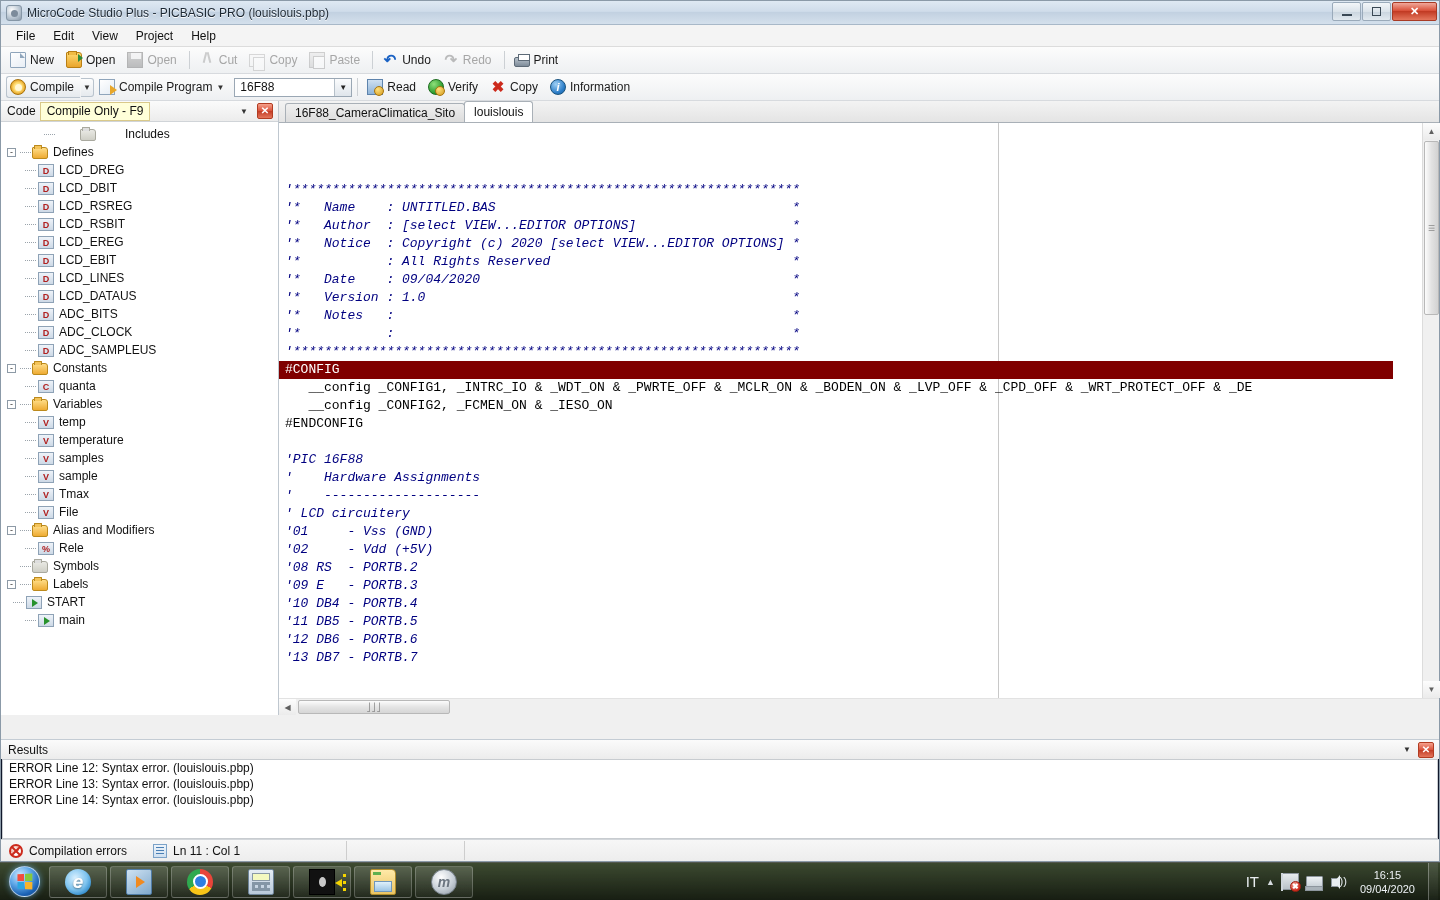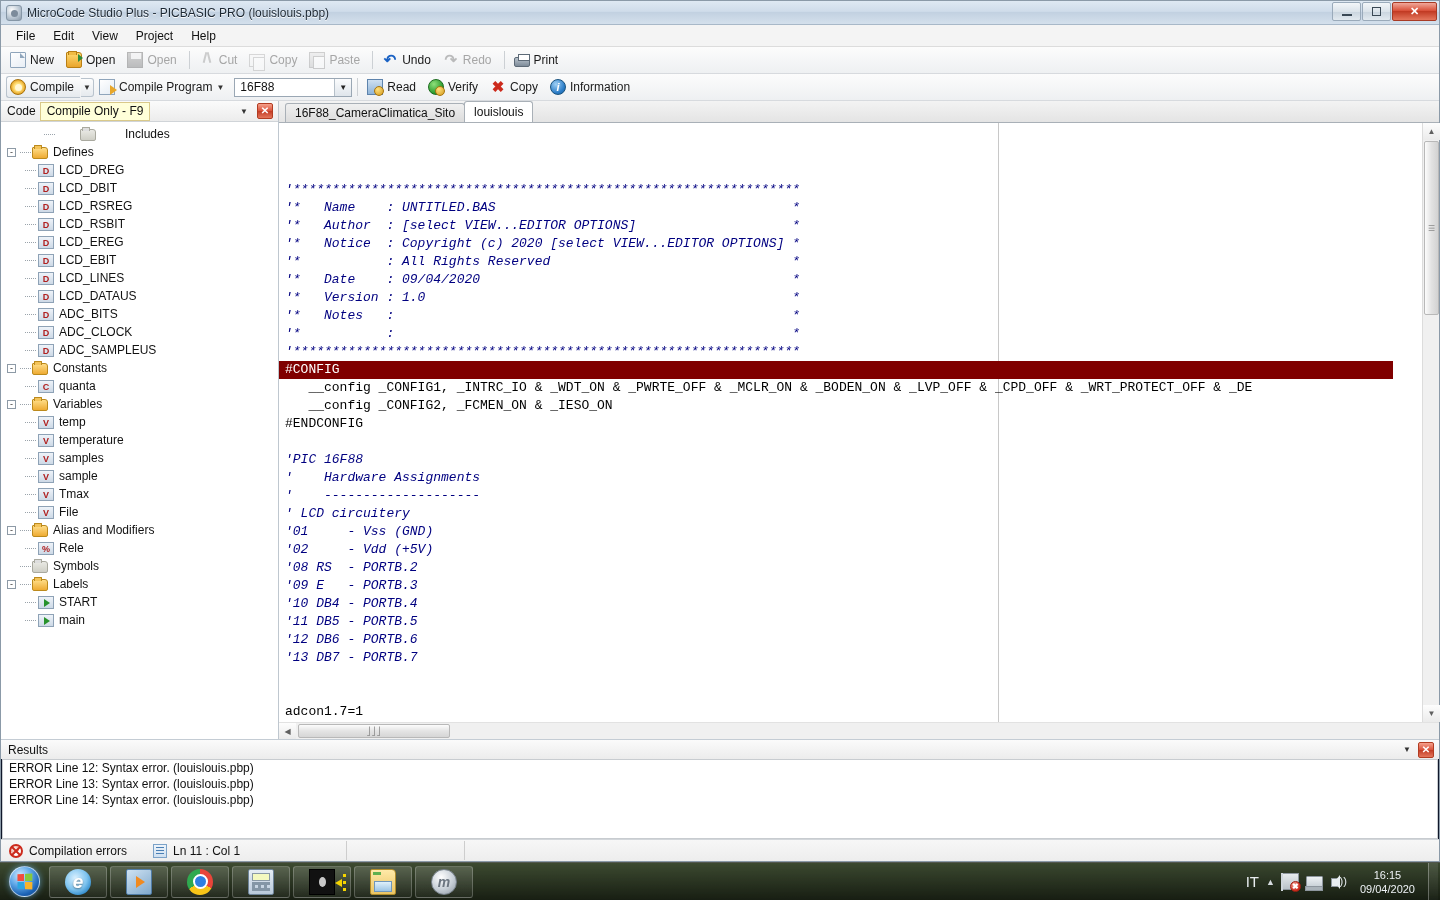--- a/index.html
+++ b/index.html
@@ -273,21 +273,21 @@
   }
   #hscroll-track { flex: 1 1 auto; position: relative; }
   #hscroll-thumb {
     position: absolute; left: 2px; top: 1px; width: 152px; height: 14px;
     background: linear-gradient(to bottom,#fcfcfc,#e4e4e4 50%,#d6d6d6);
     border: 1px solid #b8b8b8; border-radius: 2px;
     display:flex;align-items:center;justify-content:center;font-size:8px;color:#8a8a8a;letter-spacing:1px;
   }
 
   
-  #results-panel { flex: 0 0 auto; display: flex; flex-direction: column; background: #0f172a; }
+  #results-panel { flex: 0 0 auto; display: flex; flex-direction: column; background: #0f172a; margin-top: 24px; }
   #results-header {
     height: 20px; flex: 0 0 20px; position: relative;
     background: linear-gradient(to bottom,#fbfbfb,#ececec);
     border-top: 1px solid #c4ccd4;
     display: flex; align-items: center; padding-left: 7px;
     font-size: 12px; color: #111;
   }
   #results-header .hdr-caret { position: absolute; right: 28px; font-size: 8px; color: #333; }
   #results-list {
     height: 80px; flex: 0 0 80px; background: #fff;
@@ -642,21 +642,21 @@
             <span class="dots"></span>
             <span class="ti ti-folder gray"></span>
             <span class="tlabel">Symbols</span>
           </div>
           <div class="tnode" style="padding-left: 6px;">
             <span class="expander">-</span>
             <span class="dots"></span>
             <span class="ti ti-folder"></span>
             <span class="tlabel">Labels</span>
           </div>
-          <div class="tnode" style="padding-left: 24px;">
+          <div class="tnode" style="padding-left: 12px;">
             <span class="dots"></span>
             <span class="ti ti-play"></span>
             <span class="tlabel">START</span>
           </div>
           <div class="tnode" style="padding-left: 24px;">
             <span class="dots"></span>
             <span class="ti ti-play"></span>
             <span class="tlabel">main</span>
           </div>
         </div>

